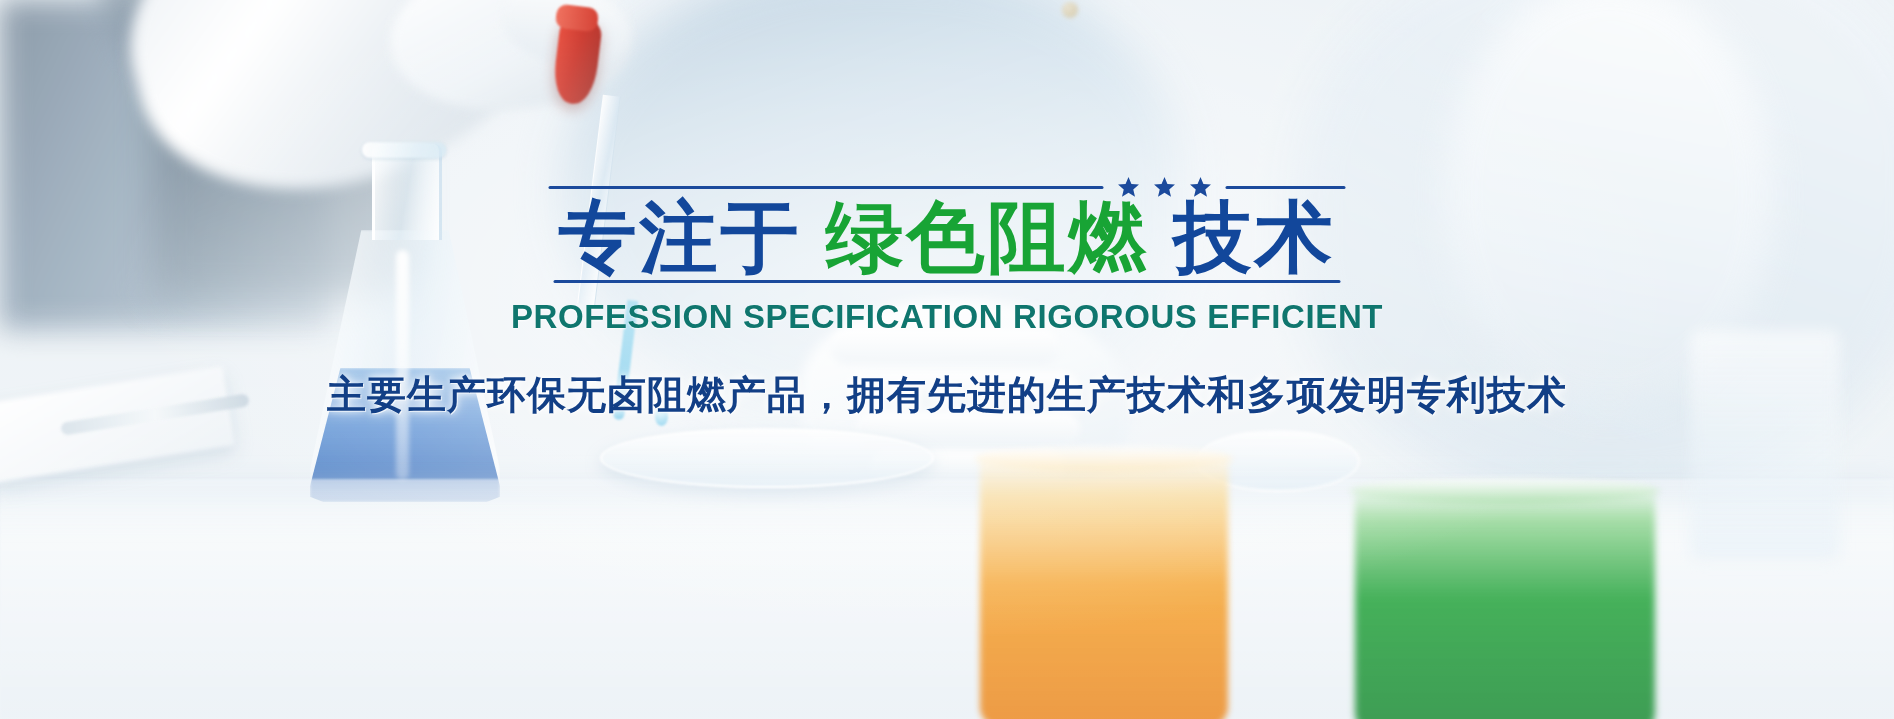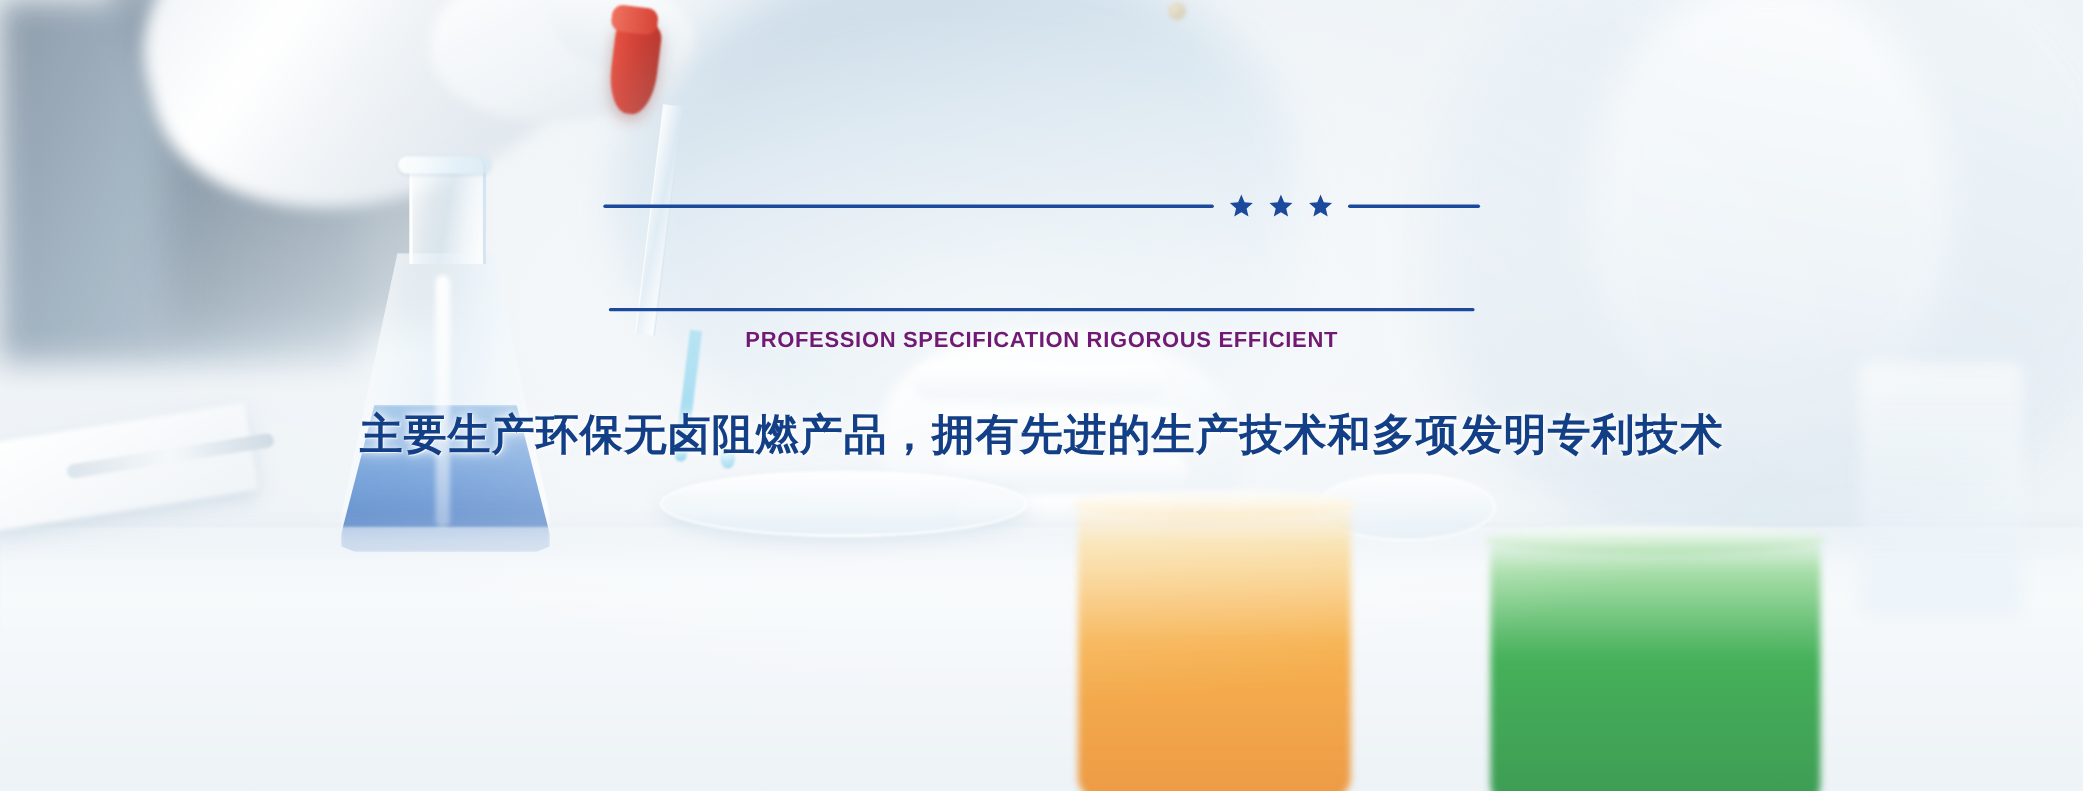--- a/index.html
+++ b/index.html
@@ -243,21 +243,21 @@
   .headline .gap{display:inline-block;width:24px;}
 
   .headline-rule{
     position:absolute;top:289px;left:50%;transform:translateX(-50%);
     width:638px;height:3px;background:#1b4a9c;border-radius:2px;
   }
 
   
   .subtitle{
     position:absolute;top:291px;left:50%;transform:translateX(-50%);
-    color:#701a75;font-size:20px;font-weight:bold;letter-spacing:.6px;
+    color:#0f766e;font-size:33px;font-weight:bold;letter-spacing:.6px;
     white-space:nowrap;text-shadow:0 1px 2px rgba(255,255,255,.85);
   }
 
   
   .tagline{
     position:absolute;top:361px;left:50%;transform:translateX(-50%);
     color:#123f86;font-size:39px;font-weight:bold;letter-spacing:1px;
     white-space:nowrap;
     font-family:"DejaVu Sans","Liberation Sans",sans-serif;
     text-shadow:
@@ -332,20 +332,23 @@
         <svg class="star" viewBox="0 0 24 24">
           <polygon points="12,1 15.2,8.6 23.4,9.3 17.2,14.7 19.1,22.7 12,18.4 4.9,22.7 6.8,14.7 0.6,9.3 8.8,8.6" fill="#1b4a9c"></polygon>
         </svg>
         <svg class="star" viewBox="0 0 24 24">
           <polygon points="12,1 15.2,8.6 23.4,9.3 17.2,14.7 19.1,22.7 12,18.4 4.9,22.7 6.8,14.7 0.6,9.3 8.8,8.6" fill="#1b4a9c"></polygon>
         </svg>
       </div>
       <div class="rule short"></div>
     </div>
 
+    <div class="headline">
+      <span class="blue">专注于</span><span class="gap"></span><span class="green">绿色阻燃</span><span class="gap"></span><span class="blue">技术</span>
+    </div>
 
     <div class="headline-rule" style="top: 280px; width: 787px;"></div>
 
     <div class="subtitle" style="top: 298px;">PROFESSION SPECIFICATION RIGOROUS EFFICIENT</div>
 
     <div class="tagline" style="top: 368px;">主要生产环保无卤阻燃产品，拥有先进的生产技术和多项发明专利技术</div>
 
   </div>
 </div>
 

